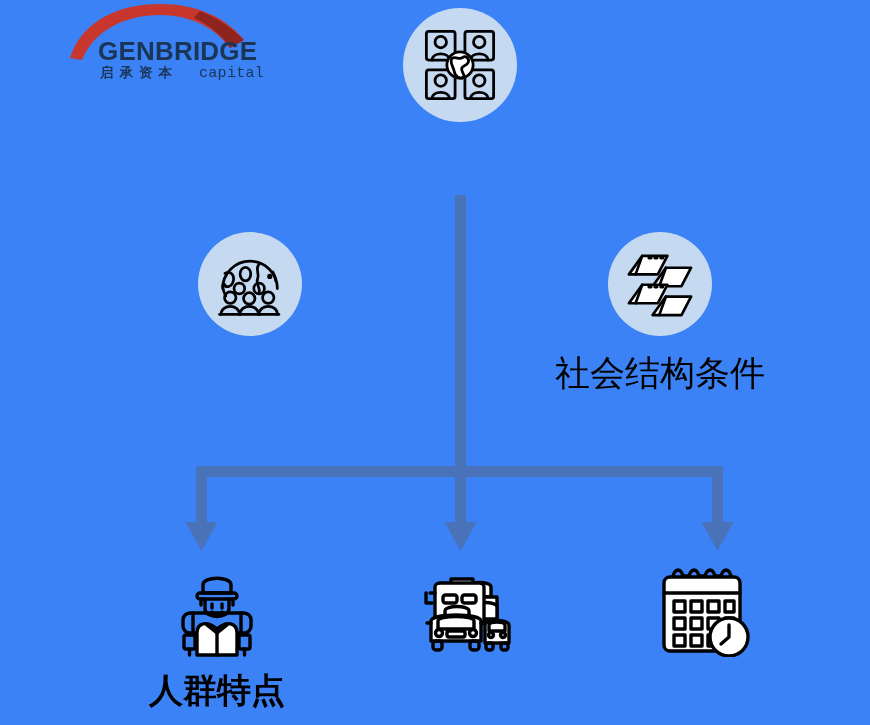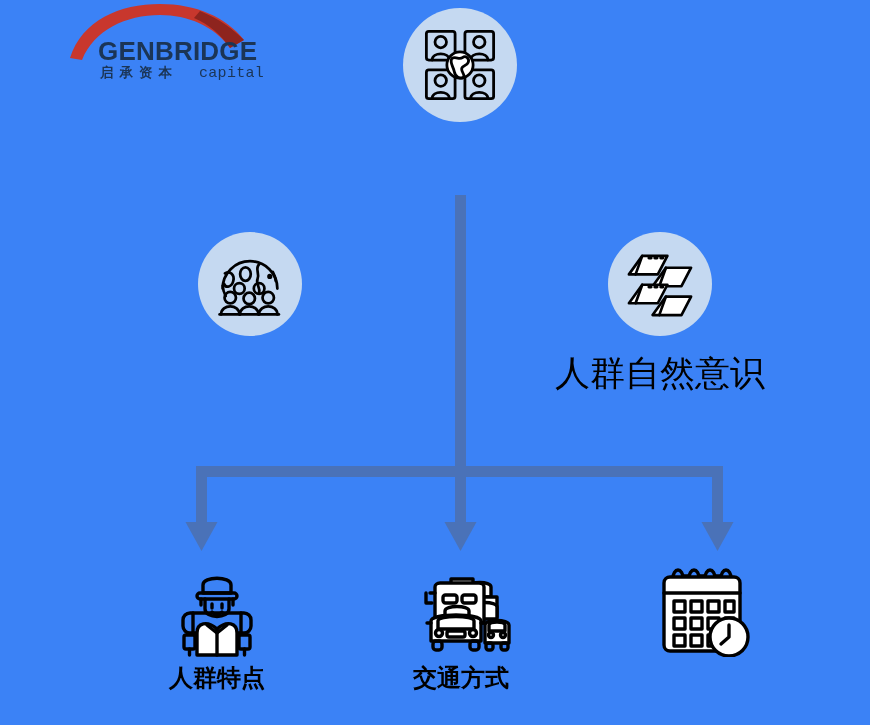--- a/index.html
+++ b/index.html
@@ -107,21 +107,21 @@
   .node-right { left: 515px; top: 232px; width: 290px; }
   .node-right .icon-circle { width: 104px; height: 104px; }
   .node-right .node-label { margin-top: 14px; font-size: 35px; font-weight: 400; }
 
   .node-bottom { top: 558px; width: 200px; }
   .node-bottom .icon-wrap {
     width: 112px; height: 104px;
     margin: 0 auto;
     display: flex; align-items: center; justify-content: center;
   }
-  .node-bottom .node-label { font-size: 24px; font-weight: 700; }
+  .node-bottom .node-label { margin-top: 6px; font-size: 34px; font-weight: 700; }
 
   .node-b1 { left: 117px; }
   .node-b2 { left: 361px; }
   .node-b3 { left: 604px; }
 
   svg { display: block; }
 </style>
 </head>
 <body>
 
@@ -225,21 +225,21 @@
         <path d="M8 76 L26 51 L60 51 L47 76 Z" fill="#fff"></path>
         <line x1="26" y1="51" x2="17" y2="76"></line>
         <line x1="35" y1="54" x2="38" y2="54" stroke-width="4"></line>
         <line x1="43" y1="54" x2="46" y2="54" stroke-width="4"></line>
         <line x1="51" y1="54" x2="54" y2="54" stroke-width="4"></line>
 
         <path d="M40 92 L58 67 L92 67 L79 92 Z" fill="#fff"></path>
         <line x1="58" y1="67" x2="49" y2="92"></line>
       </svg>
     </div>
-    <div class="node-label">人群自然意识</div>
+    <div class="node-label">社会结构条件</div>
   </div>
 
   <div class="node node-bottom node-b1">
     <div class="icon-wrap">
       <svg width="100" height="94" viewBox="0 0 100 94" fill="none" stroke="#000" stroke-width="3.4" stroke-linecap="round" stroke-linejoin="round">
 
         <path d="M36 22 C36 13, 64 13, 64 22 L64 30 L36 30 Z"></path>
         <rect x="30" y="30" width="40" height="6" rx="3"></rect>
 
         <path d="M38 36 L38 46 C38 56, 62 56, 62 46 L62 36"></path>
@@ -292,21 +292,20 @@
         <line x1="70" y1="60" x2="74" y2="60"></line>
 
         <path d="M74 62 C74 56, 98 56, 98 62 L98 80 L74 80 Z" fill="#fff"></path>
         <path d="M78 62 C78 58, 94 58, 94 62 L94 68 L78 68 Z" fill="#fff"></path>
         <circle cx="80" cy="72" r="2.5"></circle>
         <circle cx="92" cy="72" r="2.5"></circle>
         <rect x="75" y="80" width="7" height="7" rx="2.5"></rect>
         <rect x="90" y="80" width="7" height="7" rx="2.5"></rect>
       </svg>
     </div>
-    <div class="node-label">交通方式</div>
   </div>
 
   <div class="node node-bottom node-b3">
     <div class="icon-wrap">
       <svg width="100" height="94" viewBox="0 0 100 94" fill="none" stroke="#000" stroke-width="3.4" stroke-linecap="round" stroke-linejoin="round">
 
         <ellipse cx="24" cy="15" rx="5" ry="8"></ellipse>
         <ellipse cx="40" cy="15" rx="5" ry="8"></ellipse>
         <ellipse cx="56" cy="15" rx="5" ry="8"></ellipse>
         <ellipse cx="72" cy="15" rx="5" ry="8"></ellipse>

